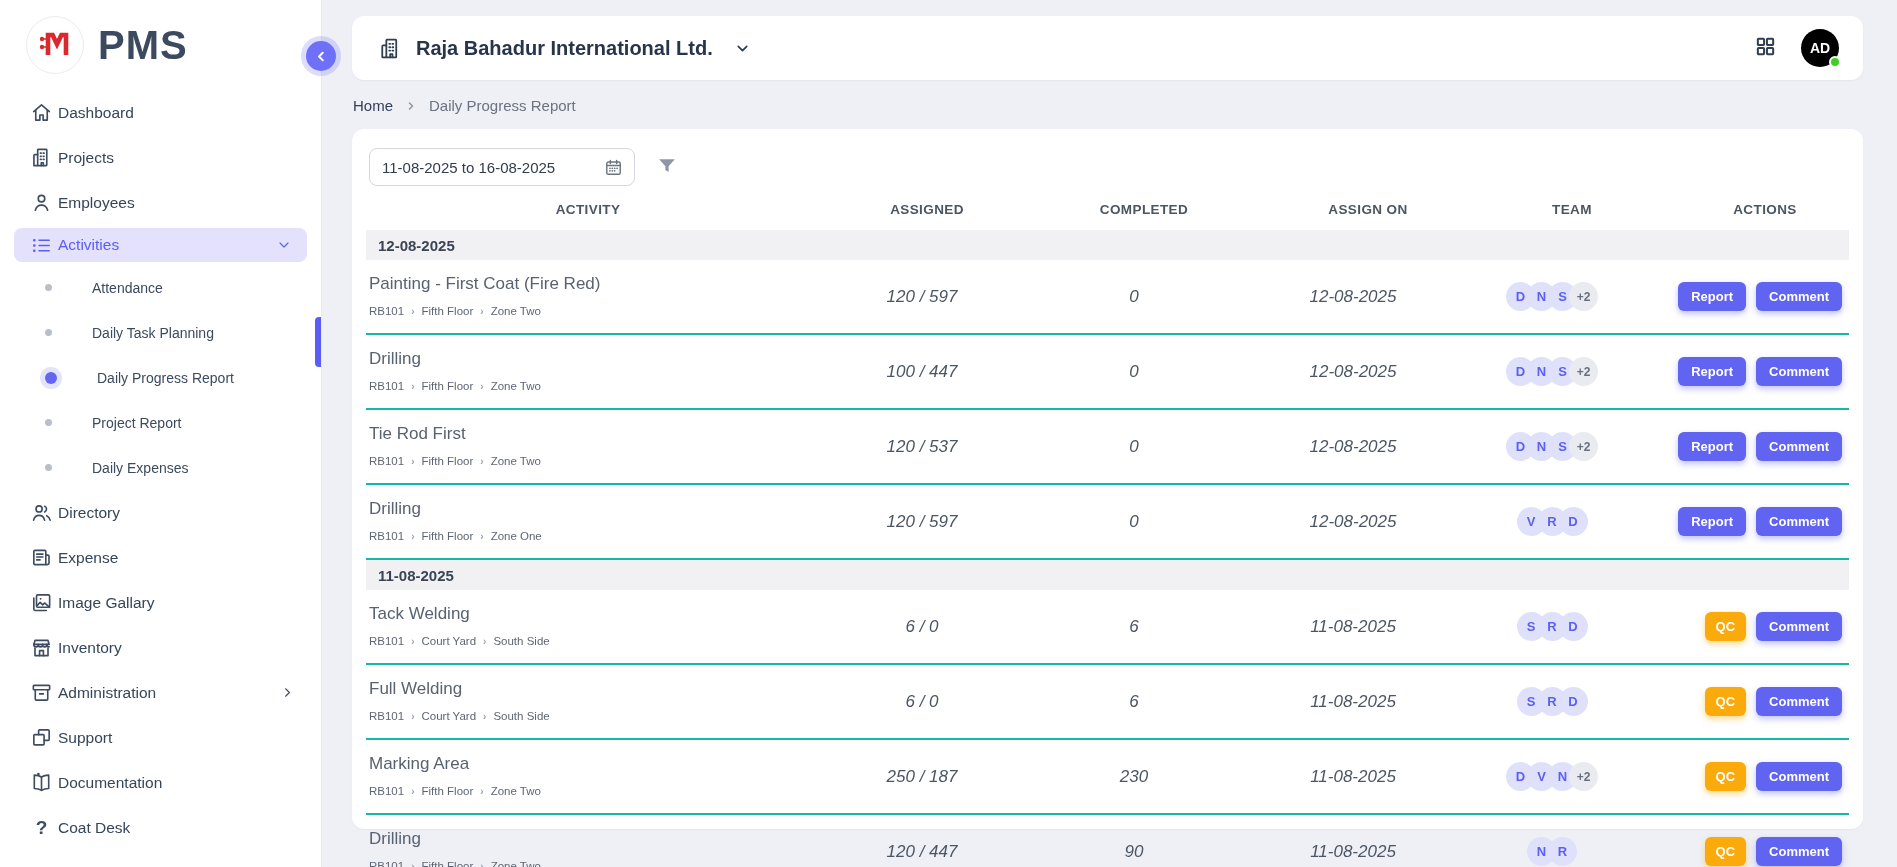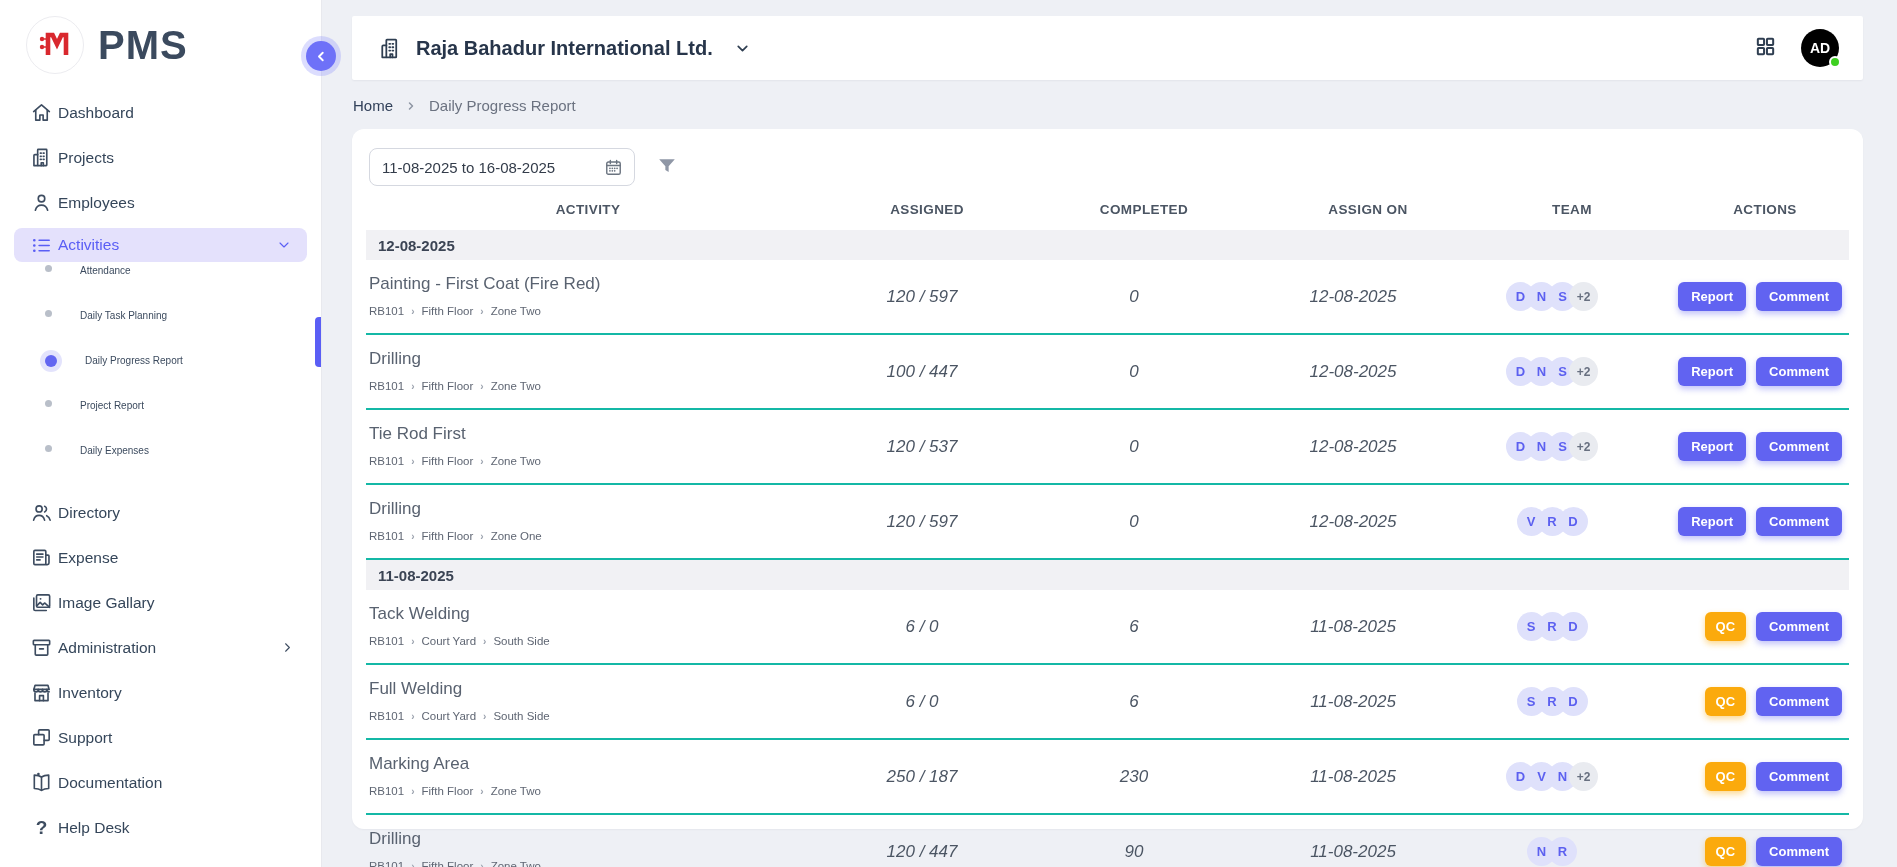--- a/index.html
+++ b/index.html
@@ -43,33 +43,33 @@
   .menu-item.active {
     margin:3px 14px; height:34px; padding:0 12px 0 16px;
     background:#e4e1fc; border-radius:8px; color:#5a5ef5;
   }
   .menu-item.active .icon, .menu-item.active .chev { color:#5a5ef5; }
   .active-edge {
     position:absolute; right:0; top:233px; width:6px; height:50px;
     background:#5a5ef5; border-radius:4px 0 0 4px;
   }
   .sub-item {
-    height:45px; display:flex; gap:28px;
-    padding-left:45px; font-size:10px; font-weight:500; color:#3b4a5e; cursor:pointer;
+    height:45px; display:flex; align-items:center; gap:40px;
+    padding-left:45px; font-size:14px; font-weight:500; color:#3b4a5e; cursor:pointer;
   }
   .sub-dot { width:7px; height:7px; border-radius:50%; background:#b9bfc9; flex:none; }
   .sub-item.active .sub-dot {
     width:12px; height:12px; background:#6366f1;
     box-shadow:0 0 0 5px rgba(99,102,241,.18);
   }
 
   
   .main { margin-left:323px; padding:16px 34px 0 29px; }
   .topbar {
-    height:64px; background:#fff; border-radius:2px;
+    height:64px; background:#fff; border-radius:12px;
     display:flex; align-items:center; padding:0 24px 0 26px;
     box-shadow:0 1px 2px rgba(16,24,40,.05);
   }
   .company { display:flex; align-items:center; gap:13px; cursor:pointer; }
   .company .icon { width:25px; height:25px; color:#2f3e51; }
   .company-name { font-size:20px; font-weight:700; color:#27354a; }
   .company .chev { color:#2f3e51; margin-left:4px; }
   .topbar-right { margin-left:auto; display:flex; align-items:center; gap:24px; }
   .apps-btn { background:none; border:none; padding:0; cursor:pointer; color:#2f3e51; }
   .avatar {
@@ -250,67 +250,67 @@
             <path d="M4 7.5V19a1.4 1.4 0 0 0 1.4 1.4H17"></path>
             <circle cx="11" cy="8.2" r="1" fill="currentColor" stroke="none"></circle>
             <path d="m7 15.5 3.6-3.6 2.6 2.6 2-2 5.3 4.5"></path>
           </svg>
         </span>
         <span class="mi-label">Image Gallary</span>
       </div>
       <div class="menu-item">
         <span class="icon">
           <svg width="23" height="23" viewBox="0 0 24 24" fill="none" stroke="currentColor" stroke-width="1.7" stroke-linecap="round" stroke-linejoin="round">
+            <path d="M5.3 4.5h13.4l1.3 4.3H4z"></path>
+            <path d="M4 8.8c0 1.4 1 2.5 2.3 2.5s2.3-1.1 2.3-2.5c0 1.4 1 2.5 2.3 2.5s2.2-1.1 2.2-2.5c0 1.4 1 2.5 2.3 2.5s2.3-1.1 2.3-2.5c0 1.4 1 2.5 2.3 2.5"></path>
+            <path d="M5.2 12.5v8h13.6v-8"></path>
+            <path d="M10 20.5v-5.2h4v5.2"></path>
+          </svg>
+        </span>
+        <span class="mi-label">Inventory</span>
+      </div>
+      <div class="menu-item">
+        <span class="icon">
+          <svg width="23" height="23" viewBox="0 0 24 24" fill="none" stroke="currentColor" stroke-width="1.7" stroke-linecap="round" stroke-linejoin="round">
             <rect x="3.5" y="4.5" width="17" height="4.6" rx="0.8"></rect>
             <path d="M5.5 9.1V19a1 1 0 0 0 1 1h11a1 1 0 0 0 1-1V9.1"></path>
             <path d="M10 13.5h4"></path>
           </svg>
         </span>
         <span class="mi-label">Administration</span>
         <span class="chev icon">
           <svg width="15" height="15" viewBox="0 0 24 24" fill="none" stroke="currentColor" stroke-width="1.7" stroke-linecap="round" stroke-linejoin="round">
             <path d="m9 6 6 6-6 6"></path>
           </svg>
         </span>
       </div>
       <div class="menu-item">
         <span class="icon">
           <svg width="23" height="23" viewBox="0 0 24 24" fill="none" stroke="currentColor" stroke-width="1.7" stroke-linecap="round" stroke-linejoin="round">
-            <path d="M5.3 4.5h13.4l1.3 4.3H4z"></path>
-            <path d="M4 8.8c0 1.4 1 2.5 2.3 2.5s2.3-1.1 2.3-2.5c0 1.4 1 2.5 2.3 2.5s2.2-1.1 2.2-2.5c0 1.4 1 2.5 2.3 2.5s2.3-1.1 2.3-2.5c0 1.4 1 2.5 2.3 2.5"></path>
-            <path d="M5.2 12.5v8h13.6v-8"></path>
-            <path d="M10 20.5v-5.2h4v5.2"></path>
-          </svg>
-        </span>
-        <span class="mi-label">Inventory</span>
-      </div>
-      <div class="menu-item">
-        <span class="icon">
-          <svg width="23" height="23" viewBox="0 0 24 24" fill="none" stroke="currentColor" stroke-width="1.7" stroke-linecap="round" stroke-linejoin="round">
             <rect x="4" y="9" width="10.7" height="10.7" rx="1"></rect>
             <path d="M9 9V5a1 1 0 0 1 1-1h9a1 1 0 0 1 1 1v9a1 1 0 0 1-1 1h-4.2"></path>
           </svg>
         </span>
         <span class="mi-label">Support</span>
       </div>
       <div class="menu-item">
         <span class="icon">
           <svg width="23" height="23" viewBox="0 0 24 24" fill="none" stroke="currentColor" stroke-width="1.7" stroke-linecap="round" stroke-linejoin="round">
             <path d="M12 6.3c-2-1.4-4.4-2-7.5-2v14c3.1 0 5.5.6 7.5 1.9 2-1.3 4.4-1.9 7.5-1.9v-14c-3.1 0-5.5.6-7.5 2z"></path>
             <path d="M12 6.3v13.9"></path>
             <circle cx="8.8" cy="3.2" r="1.4" fill="currentColor" stroke="none"></circle>
           </svg>
         </span>
         <span class="mi-label">Documentation</span>
       </div>
       <div class="menu-item">
         <span class="icon">
           <span style="font-size:19px;font-weight:600;line-height:1;">?</span>
         </span>
-        <span class="mi-label">Help Desk</span>
+        <span class="mi-label">Coat Desk</span>
       </div>
     </nav>
 </aside>
 
 <div class="main">
 
   <div class="topbar">
     <div class="company">
       <span class="icon">
         <svg width="25" height="25" viewBox="0 0 24 24" fill="none" stroke="currentColor" stroke-width="1.7" stroke-linecap="round" stroke-linejoin="round">

